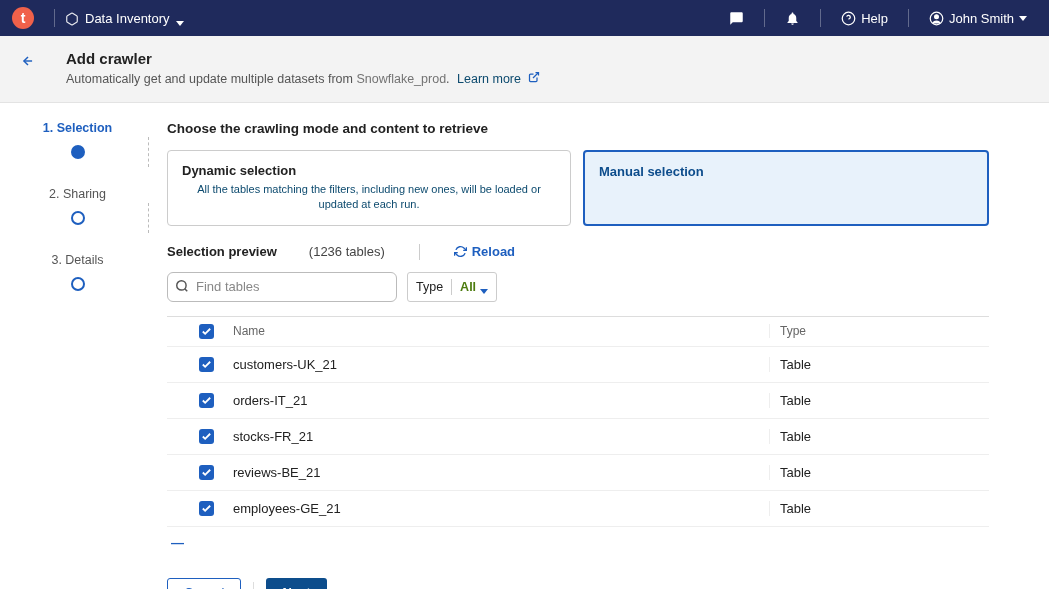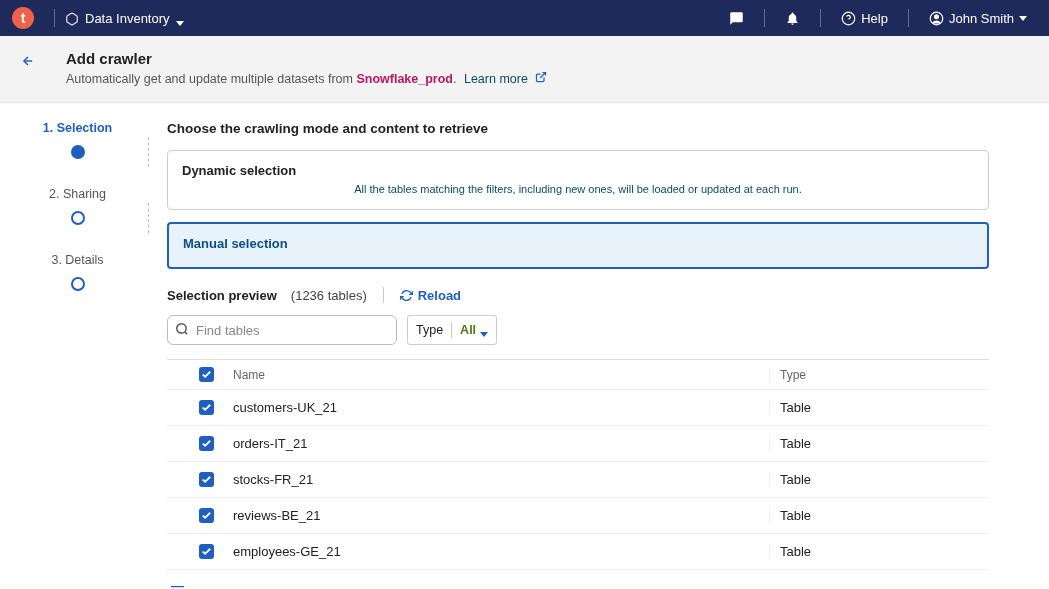--- a/index.html
+++ b/index.html
@@ -17,48 +17,48 @@
 .top-actions .action { display: flex; align-items: center; gap: 5px; padding: 0 10px; height: 36px; cursor: pointer; font-size: 13px; }
 .top-actions .vsep { width: 1px; height: 18px; background: rgba(255,255,255,0.3); }
 
 
 .page-header { background: #f3f3f3; border-bottom: 1px solid #e3e3e3; display: flex; align-items: flex-start; }
 .back-col { width: 56px; display: flex; align-items: center; justify-content: center; padding-top: 18px; }
 .back-arrow { color: #1e5fbf; font-size: 18px; cursor: pointer; }
 .header-body { flex: 1; padding: 14px 0 16px 10px; }
 .header-title { font-size: 15px; font-weight: 600; color: #222; }
 .header-sub { font-size: 12.5px; color: #555; margin-top: 4px; }
-.header-sub b { color: #be185d; font-weight: 700; }
+.header-sub b { color: #737373; font-weight: 400; }
 .learn-link { color: #0c4a6e; cursor: pointer; margin-left: 4px; }
 .external-icon { color: #1e5fbf; margin-left: 4px; }
 
 
 .main { display: flex; padding-top: 18px; }
 .steps-col { width: 167px; padding-right: 12px; }
 .step-row { display: flex; align-items: center; justify-content: flex-end; gap: 10px; margin-bottom: 28px; font-size: 12.5px; position: relative; flex-direction: column; }
 .step-row .step-lbl { text-align: right; }
 .step-row.active .step-lbl { color: #1e5fbf; font-weight: 600; }
 .step-row .step-lbl { color: #555; }
 .step-dot { width: 14px; height: 14px; border-radius: 50%; border: 2px solid #1e5fbf; background: #fff; flex-shrink: 0; }
 .step-row.active .step-dot { background: #1e5fbf; }
 .step-line { position: absolute; right: 6.5px; top: 16px; width: 1px; height: 30px; border-left: 1px dashed #bbb; }
 
 .content-col { flex: 1; padding-right: 60px; }
 .section-title { font-size: 13.5px; font-weight: 600; margin-bottom: 14px; }
 
 
-.cards { display: flex; gap: 12px; margin-bottom: 18px; flex-direction: column; }
+.cards { display: flex; gap: 12px; margin-bottom: 18px; }
 .card { flex: 1; border: 1px solid #ccc; border-radius: 4px; padding: 12px 14px; cursor: pointer; background: #fff; }
 .card.selected { border: 2px solid #1e5fbf; background: #e8f2fb; }
 .card-title { font-size: 13px; font-weight: 600; color: #222; margin-bottom: 4px; }
 .card.selected .card-title { color: #0d4d8c; }
 .card-desc { font-size: 11px; color: #0c4a6e; line-height: 1.4; text-align: center; }
 
 
-.preview-row { display: flex; align-items: center; gap: 14px; margin-bottom: 12px; font-size: 13px; }
+.preview-row { display: flex; align-items: center; gap: 32px; margin-bottom: 12px; font-size: 13px; }
 .preview-label { font-weight: 600; }
 .preview-count { color: #444; }
 .preview-sep { width: 1px; height: 16px; background: #ccc; margin: 0 2px; }
 .reload-link { color: #1e5fbf; font-weight: 600; cursor: pointer; display: flex; align-items: center; gap: 5px; }
 
 
 .filter-row { display: flex; gap: 10px; margin-bottom: 14px; }
 .search-wrap { position: relative; width: 230px; }
 .search-input { width: 100%; height: 30px; border: 1px solid #bbb; border-radius: 6px; padding: 0 8px 0 28px; font-size: 13px; }
 .search-input::placeholder { color: #888; }

